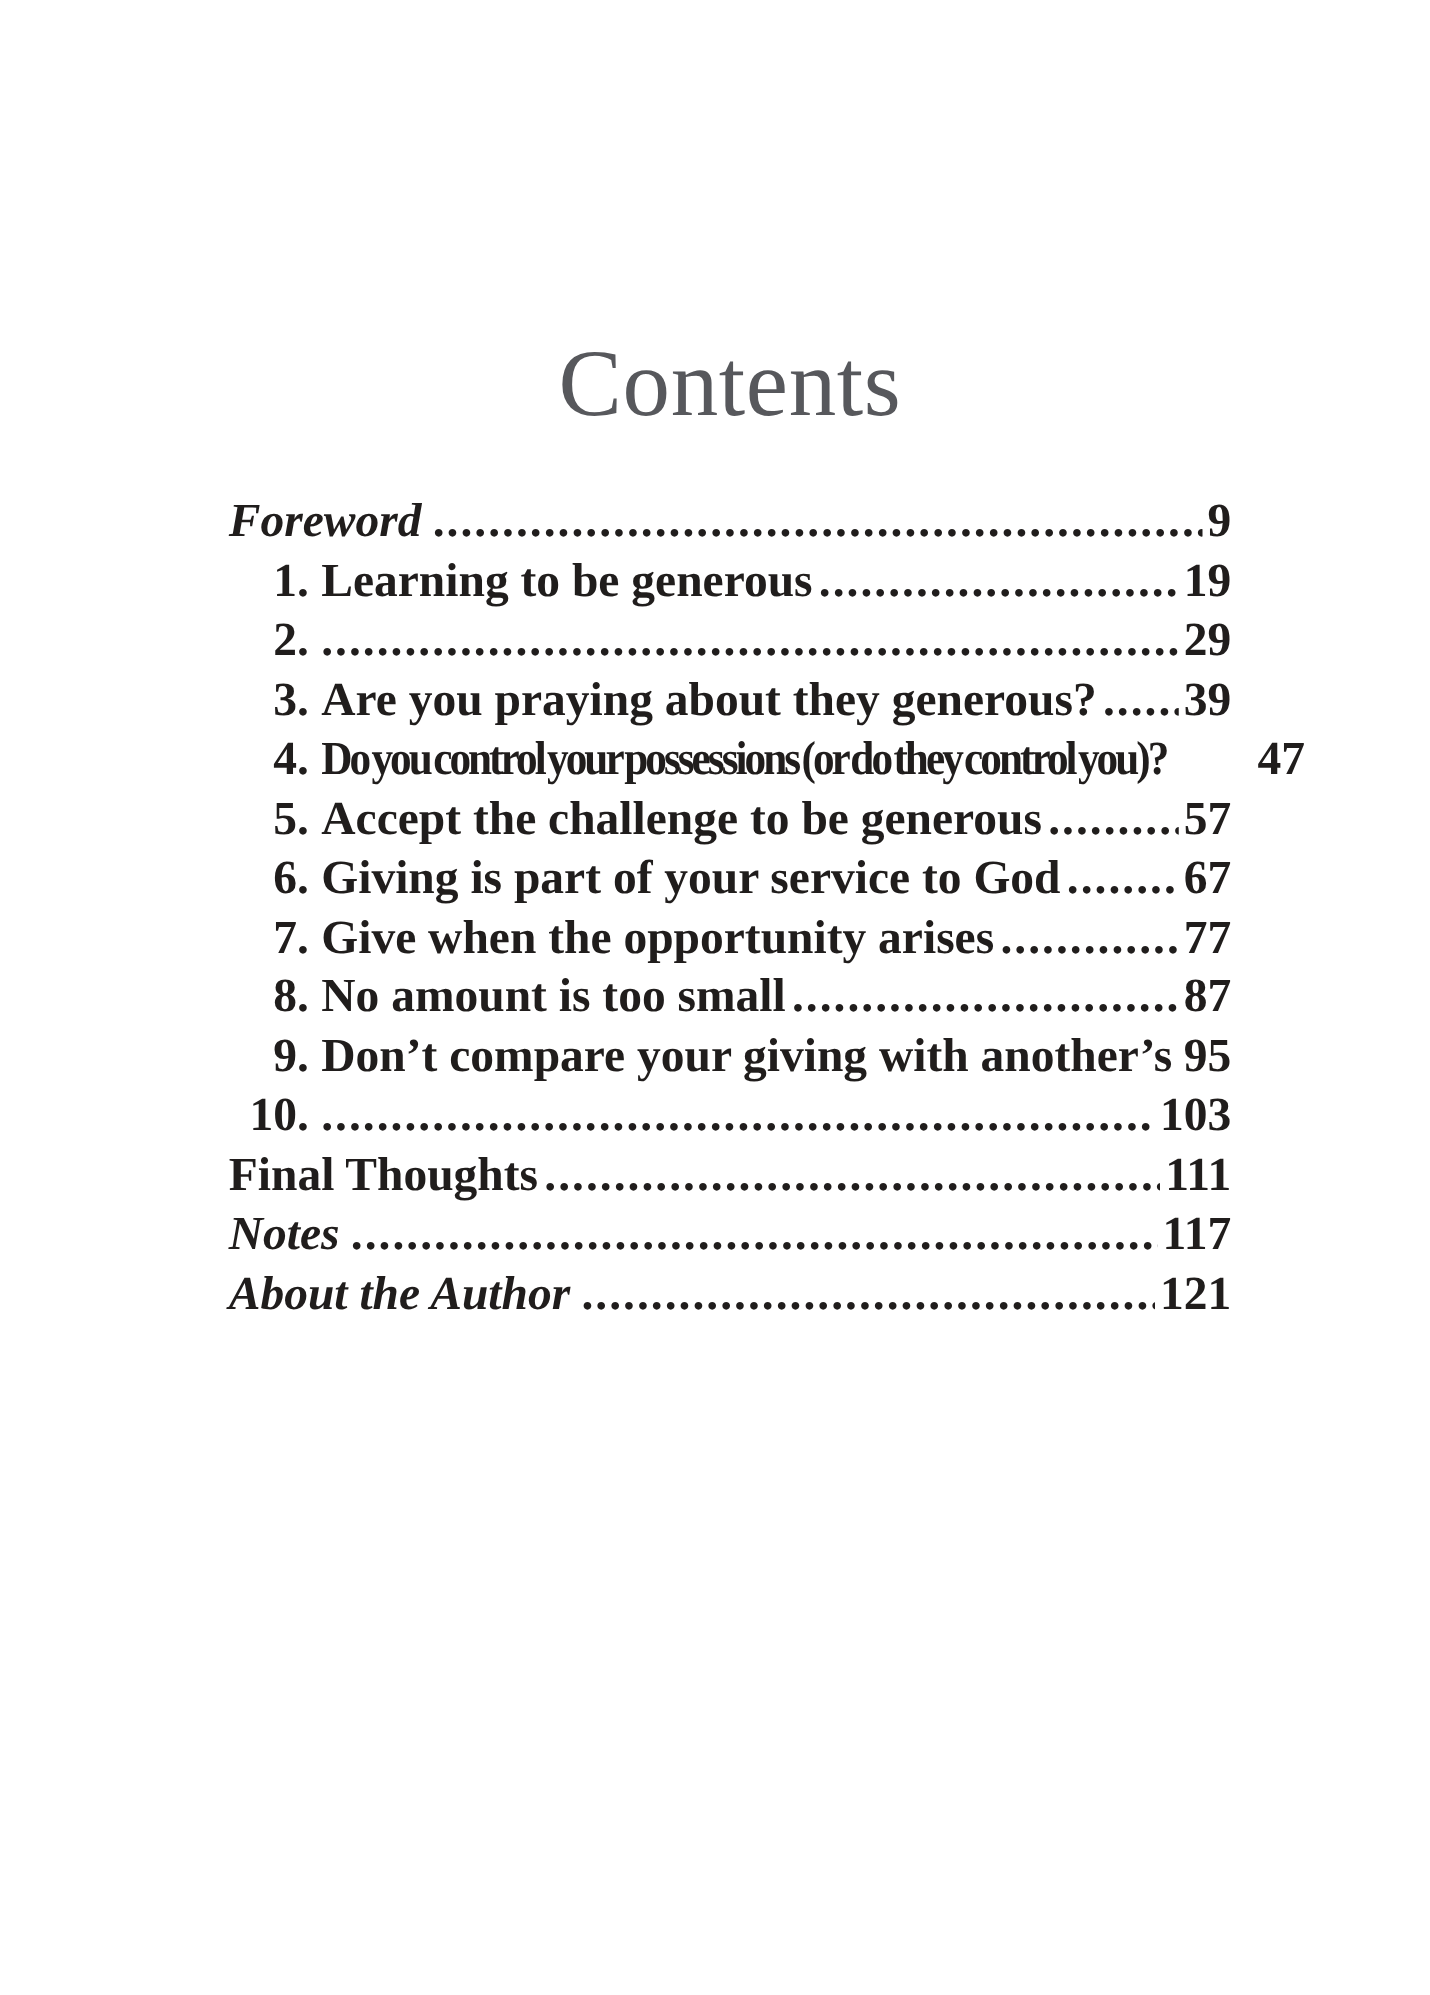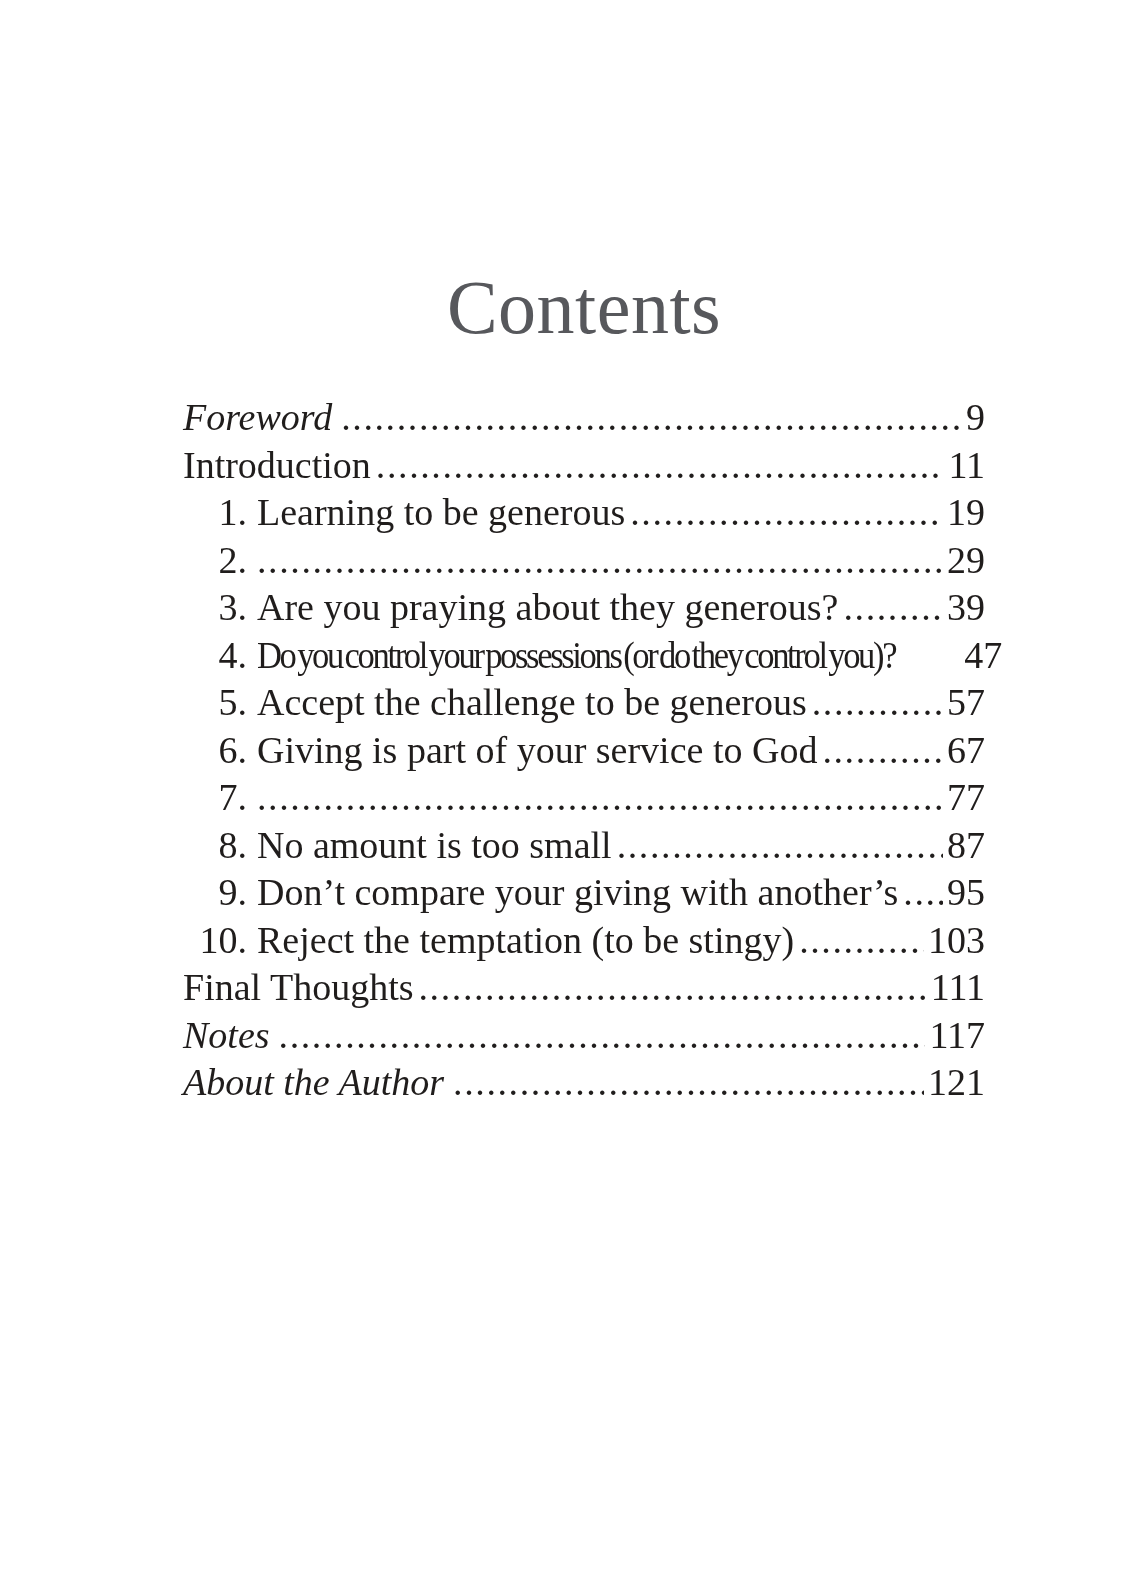--- a/index.html
+++ b/index.html
@@ -32,20 +32,21 @@
   .toc-list {
     color: #201d1c;
     font-size: 38px;
   }
   .toc-row {
     display: flex;
     align-items: baseline;
     line-height: 47.5px;
     height: 47.5px;
     white-space: nowrap;
+    font-weight: bold;
   }
   .chapter-number {
     flex: 0 0 64px;
     width: 64px;
     text-align: right;
     margin-right: 10px;
   }
   .entry-label {
     flex: 0 0 auto;
     padding-right: 5px;
@@ -86,25 +87,20 @@
   <h1 class="page-title">Contents</h1>
 
   <div class="toc-list">
 
     <div class="toc-row italic">
       <span class="entry-label">Foreword</span>
       <span class="dot-leader"></span>
       <span class="page-number">9</span>
     </div>
 
-    <div class="toc-row">
-      <span class="entry-label">Introduction</span>
-      <span class="dot-leader"></span>
-      <span class="page-number">11</span>
-    </div>
 
     <div class="toc-row">
       <span class="chapter-number">1.</span>
       <span class="entry-label">Learning to be generous</span>
       <span class="dot-leader"></span>
       <span class="page-number">19</span>
     </div>
 
     <div class="toc-row">
       <span class="chapter-number">2.</span>
@@ -135,41 +131,41 @@
 
     <div class="toc-row">
       <span class="chapter-number">6.</span>
       <span class="entry-label">Giving is part of your service to God</span>
       <span class="dot-leader"></span>
       <span class="page-number">67</span>
     </div>
 
     <div class="toc-row">
       <span class="chapter-number">7.</span>
+      <span class="entry-label">Give when the opportunity arises</span>
       <span class="dot-leader"></span>
       <span class="page-number">77</span>
     </div>
 
     <div class="toc-row">
       <span class="chapter-number">8.</span>
       <span class="entry-label">No amount is too small</span>
       <span class="dot-leader"></span>
       <span class="page-number">87</span>
     </div>
 
     <div class="toc-row">
       <span class="chapter-number">9.</span>
       <span class="entry-label">Don’t compare your giving with another’s</span>
       <span class="dot-leader"></span>
       <span class="page-number">95</span>
     </div>
 
     <div class="toc-row">
       <span class="chapter-number">10.</span>
-      <span class="entry-label">Reject the temptation (to be stingy)</span>
       <span class="dot-leader"></span>
       <span class="page-number">103</span>
     </div>
 
     <div class="toc-row">
       <span class="entry-label">Final Thoughts</span>
       <span class="dot-leader"></span>
       <span class="page-number">111</span>
     </div>
 

